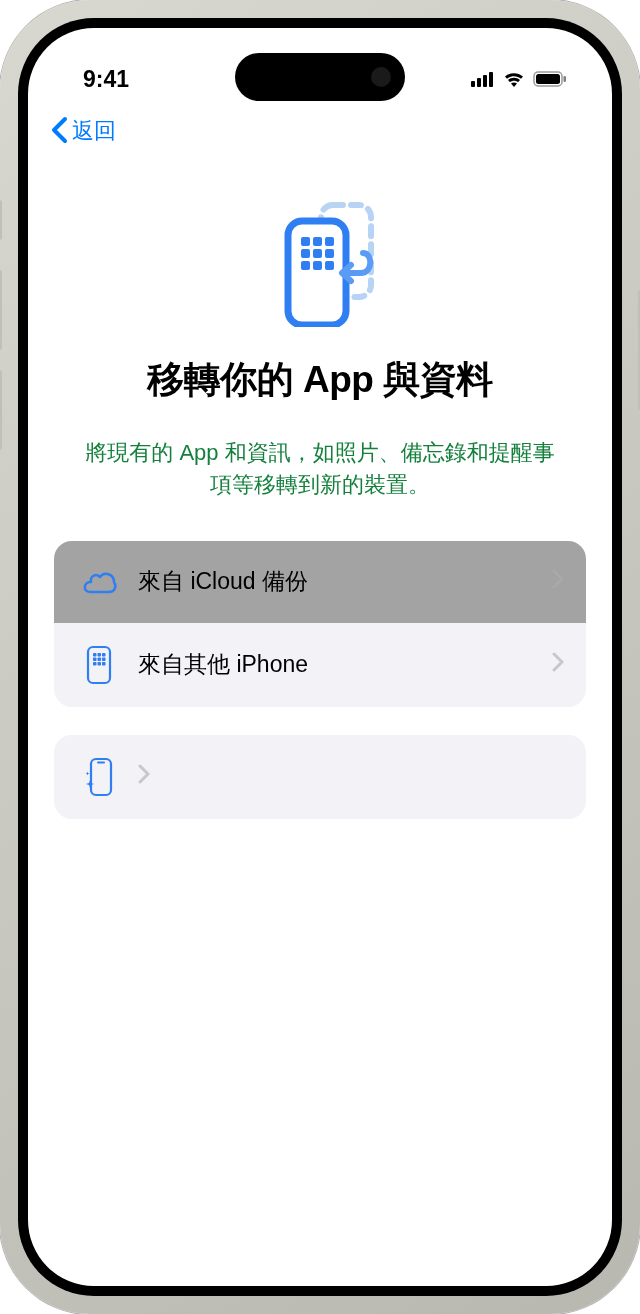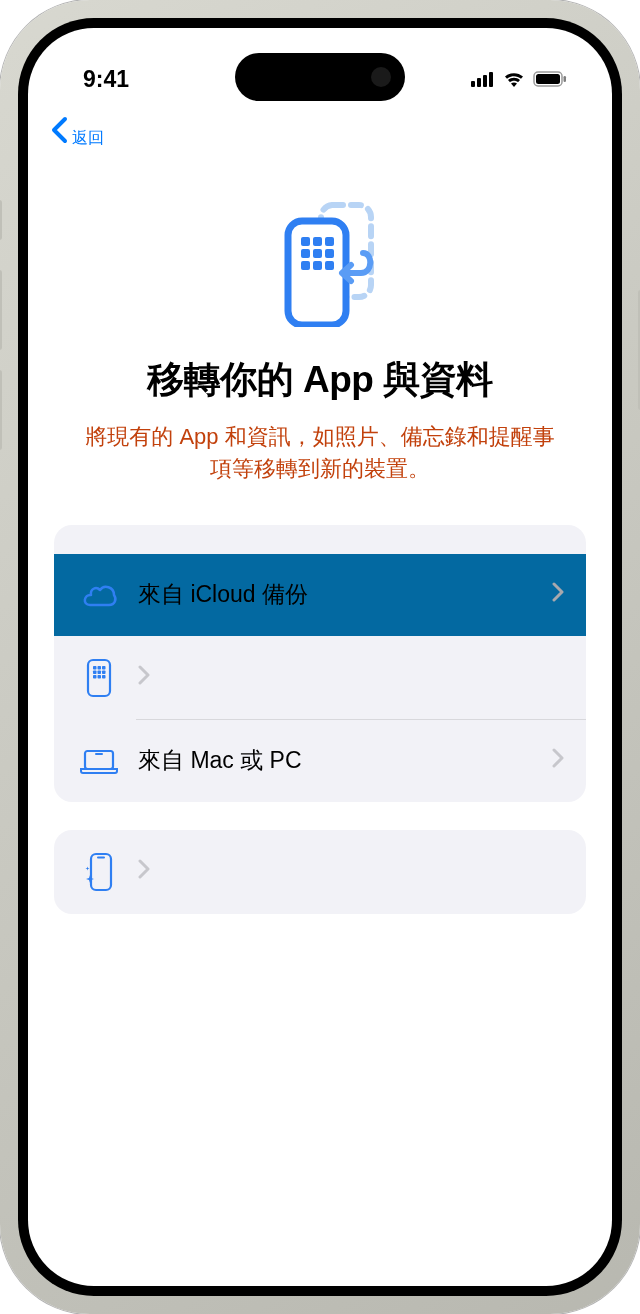--- a/index.html
+++ b/index.html
@@ -82,23 +82,23 @@
       display: inline-flex;
       align-items: center;
     }
     .nav-bar {
       padding: 18px 22px;
       display: flex;
       align-items: center;
     }
     .back-btn {
       display: flex;
-      align-items: flex-end;
+      align-items: flex-start;
       color: #007aff;
-      font-size: 16px;
+      font-size: 22px;
       gap: 4px;
     }
     .back-chevron {
       font-size: 30px;
       font-weight: 400;
       line-height: 1;
     }
     .header-section {
       text-align: center;
       padding: 30px 40px 40px;
@@ -107,48 +107,47 @@
       margin: 0 auto 28px;
       width: 130px;
       height: 130px;
       display: flex;
       align-items: center;
       justify-content: center;
     }
     .page-title {
       font-size: 37px;
       font-weight: 700;
-      margin-bottom: 16px;
+      margin-bottom: 32px;
       letter-spacing: -0.5px;
     }
     .page-subtitle {
       font-size: 22px;
       line-height: 1.45;
-      color: #c2410c;
+      color: #15803d;
       padding: 0 10px;
     }
     .options-container {
       padding: 0 26px;
     }
     .option-group {
       background: #f2f2f7;
       border-radius: 18px;
       overflow: hidden;
       margin-bottom: 28px;
     }
     .option-row {
       display: flex;
       align-items: center;
       padding: 22px 22px;
       min-height: 82px;
       position: relative;
     }
     .option-row.highlighted {
-      background: #0369a1;
-      margin-top: 29px;
+      background: #a3a3a3;
     }
     .option-row:not(:last-child)::after {
       content: '';
       position: absolute;
       bottom: 0;
       left: 82px;
       right: 0;
       height: 1px;
       background: #d8d8dc;
     }
@@ -276,42 +275,28 @@
                     <rect x="16" y="8" width="3.5" height="3.5" rx="0.8"></rect>
                     <rect x="7" y="12.5" width="3.5" height="3.5" rx="0.8"></rect>
                     <rect x="11.5" y="12.5" width="3.5" height="3.5" rx="0.8"></rect>
                     <rect x="16" y="12.5" width="3.5" height="3.5" rx="0.8"></rect>
                     <rect x="7" y="17" width="3.5" height="3.5" rx="0.8"></rect>
                     <rect x="11.5" y="17" width="3.5" height="3.5" rx="0.8"></rect>
                     <rect x="16" y="17" width="3.5" height="3.5" rx="0.8"></rect>
                   </g>
                 </svg>
             </span>
+            <span class="option-label">來自其他 iPhone</span>
             <span class="chevron">
               <svg width="12" height="20" viewBox="0 0 12 20">
                   <path d="M2 2 L10 10 L2 18" stroke="currentColor" stroke-width="3" fill="none" stroke-linecap="round" stroke-linejoin="round"></path>
                 </svg>
             </span>
           </div>
 
-          <div class="option-row">
-            <span class="option-icon">
-              <svg width="42" height="28" viewBox="0 0 42 28">
-                  <rect x="7" y="4" width="28" height="18" rx="2.5" fill="none" stroke="#2f7ff2" stroke-width="2.2"></rect>
-                  <path d="M3 22 L39 22 L39 24 C39 25 38 26 37 26 L5 26 C4 26 3 25 3 24 Z" fill="none" stroke="#2f7ff2" stroke-width="2"></path>
-                  <rect x="17" y="6" width="8" height="2" rx="1" fill="#2f7ff2"></rect>
-                </svg>
-            </span>
-            <span class="option-label">來自 Mac 或 PC</span>
-            <span class="chevron">
-              <svg width="12" height="20" viewBox="0 0 12 20">
-                  <path d="M2 2 L10 10 L2 18" stroke="currentColor" stroke-width="3" fill="none" stroke-linecap="round" stroke-linejoin="round"></path>
-                </svg>
-            </span>
-          </div>
 
 
         </div>
 
         <div class="option-group">
           <div class="option-row">
             <span class="option-icon">
               <svg width="30" height="40" viewBox="0 0 30 40">
                   <rect x="7" y="2" width="20" height="36" rx="5" fill="none" stroke="#2f7ff2" stroke-width="2.2"></rect>
                   <rect x="13" y="4.5" width="8" height="2" rx="1" fill="#2f7ff2"></rect>

